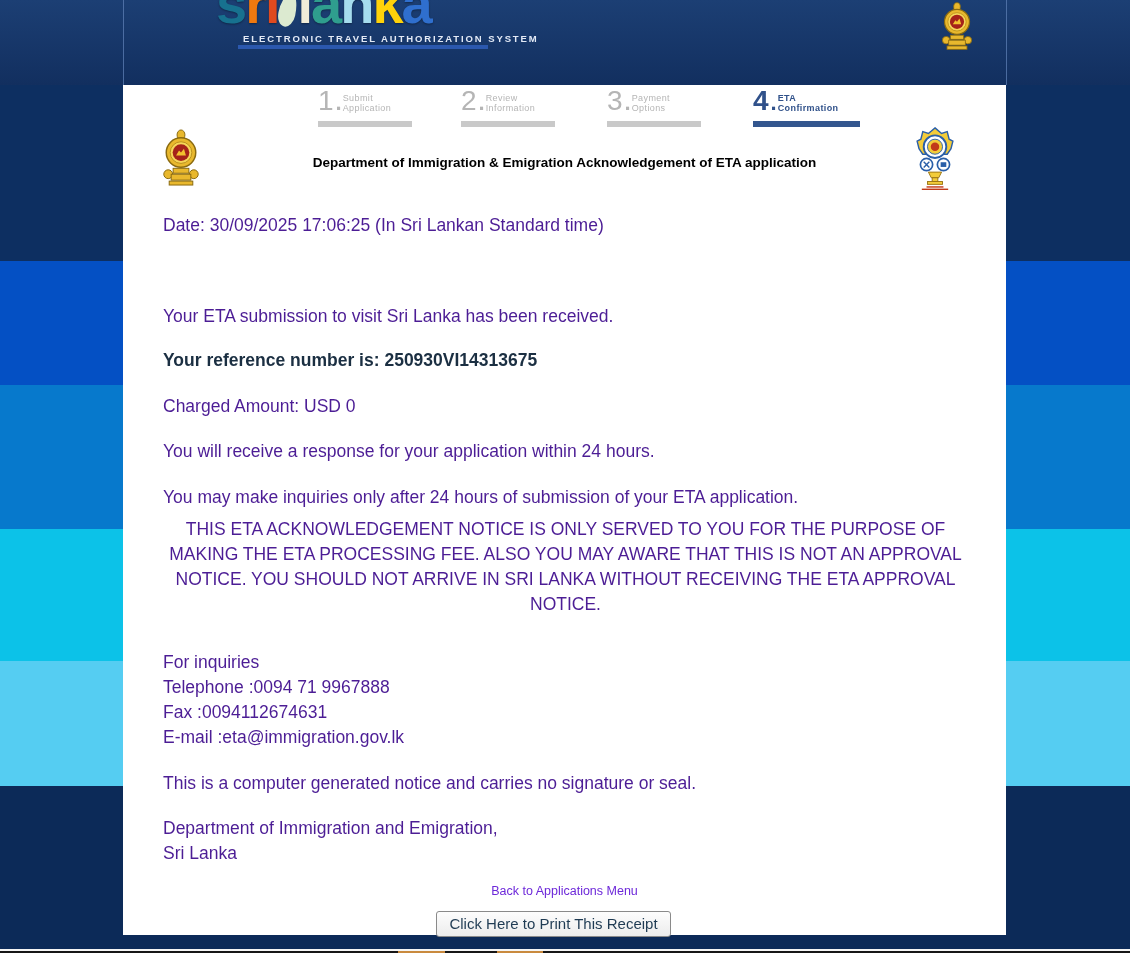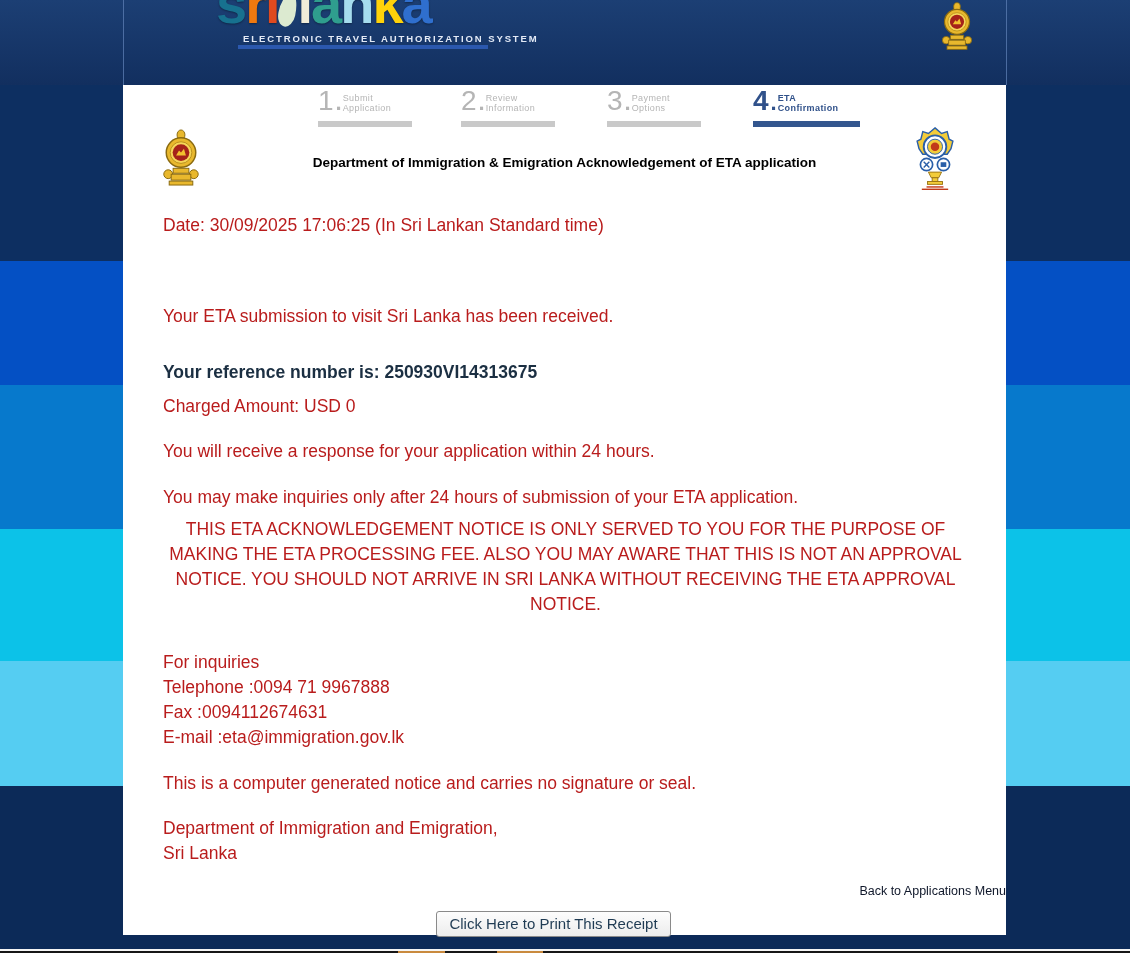--- a/index.html
+++ b/index.html
@@ -75,38 +75,38 @@
   .notice-title {
     position: absolute; left: 60px; right: 60px; top: 70px;
     text-align: center; font-size: 13.5px; font-weight: bold; color: #000;
   }
   .emblem-left  { position: absolute; left: 38px;  top: 43px; }
   .emblem-right { position: absolute; left: 789px; top: 41px; }
 
   
   .para {
     position: absolute; left: 40px; width: 810px;
-    font-size: 17.5px; color: #b91c1c; line-height: 25px;
+    font-size: 17.5px; color: #4c1d95; line-height: 25px;
   }
   .p-date      { top: 128px; }
   .p-dear      { top: 173px; }
   .p-received  { top: 219px; }
-  .p-reference { top: 263px; font-weight: bold; color: #1b2f42; margin-top: 12px; }
+  .p-reference { top: 263px; font-weight: bold; color: #1b2f42; }
   .p-charged   { top: 309px; }
   .p-response  { top: 354px; }
   .p-inquiry   { top: 400px; }
   .p-warning   { top: 432px; width: 805px; text-align: center; }
   .p-contact   { top: 565px; }
   .p-generated { top: 686px; }
   .p-signature { top: 731px; }
 
   
   .back-link {
     position: absolute; left: 0; right: 0; top: 799px;
-    text-align: right; font-size: 12.5px; color: #0f172a;
+    text-align: center; font-size: 12.5px; color: #6d28d9;
     cursor: pointer;
   }
   .print-button-wrap { position: absolute; left: 0; right: 22px; top: 826px; text-align: center; }
   .print-button {
     font-family: "Liberation Sans", sans-serif;
     font-size: 15px; color: #1f3b53;
     background: linear-gradient(#fdfdfd, #ececec);
     border: 1px solid #8a8a8a; border-radius: 3px;
     padding: 3px 12px 4px 12px; cursor: pointer;
   }

